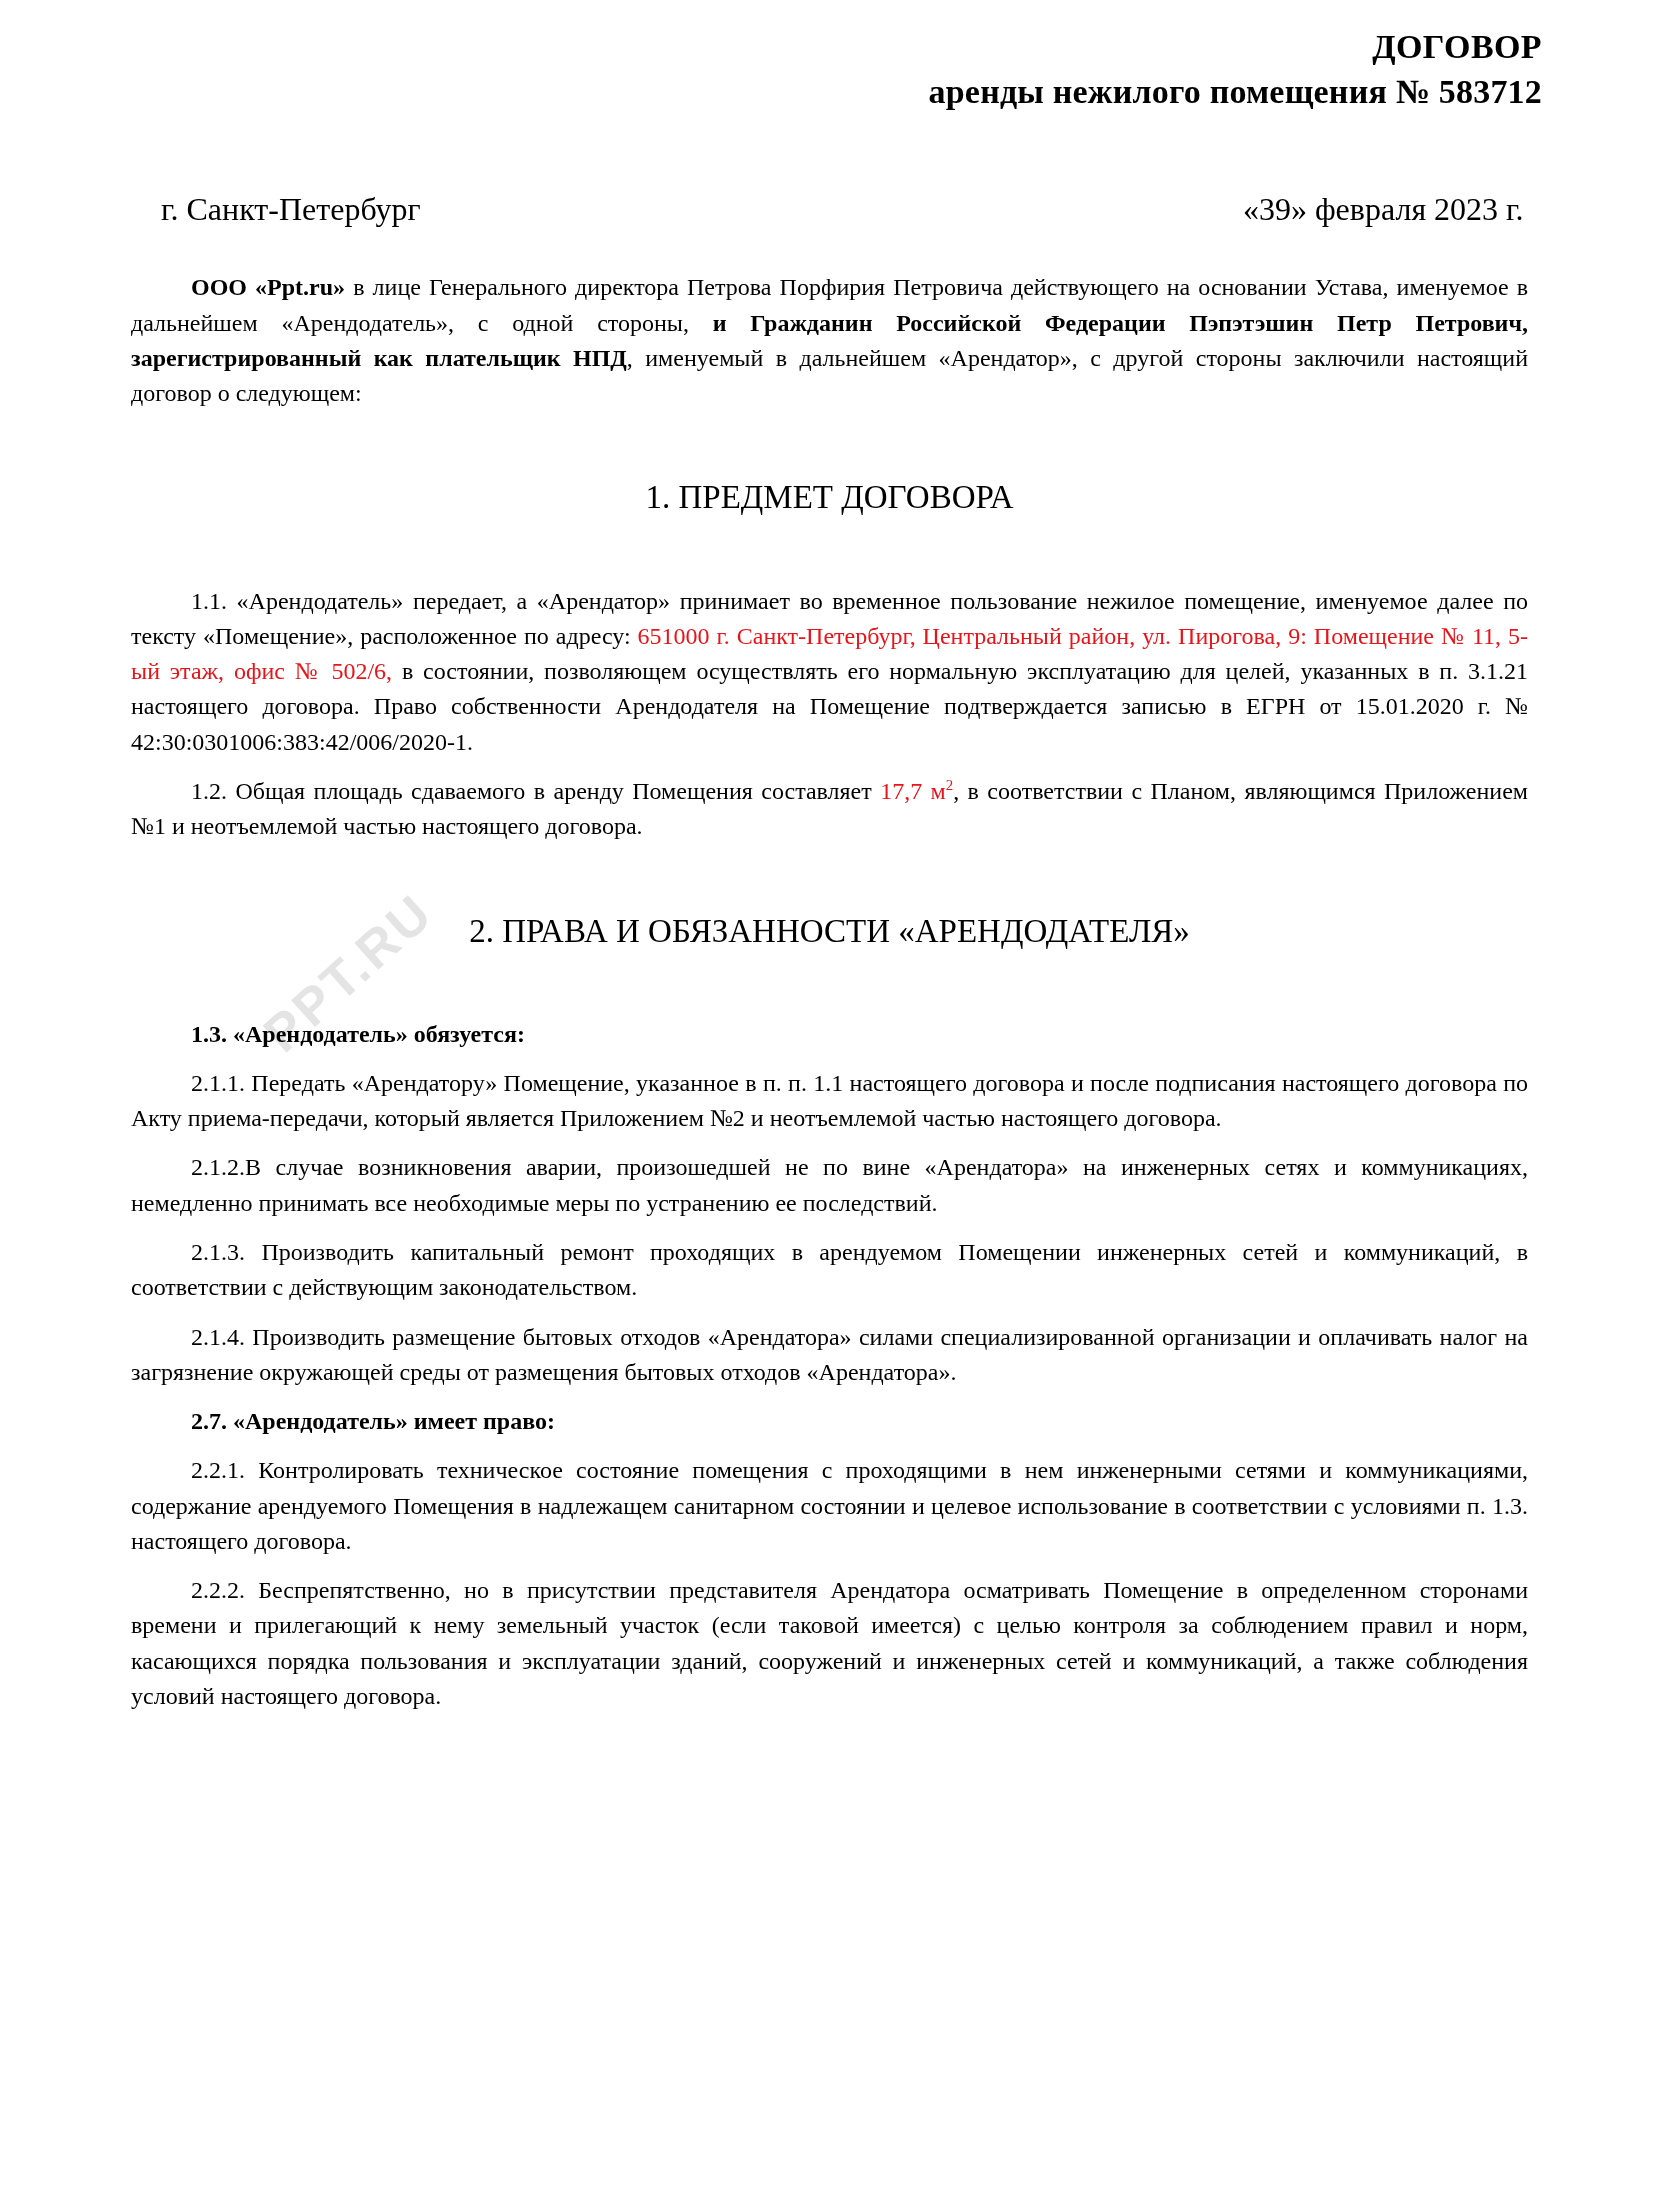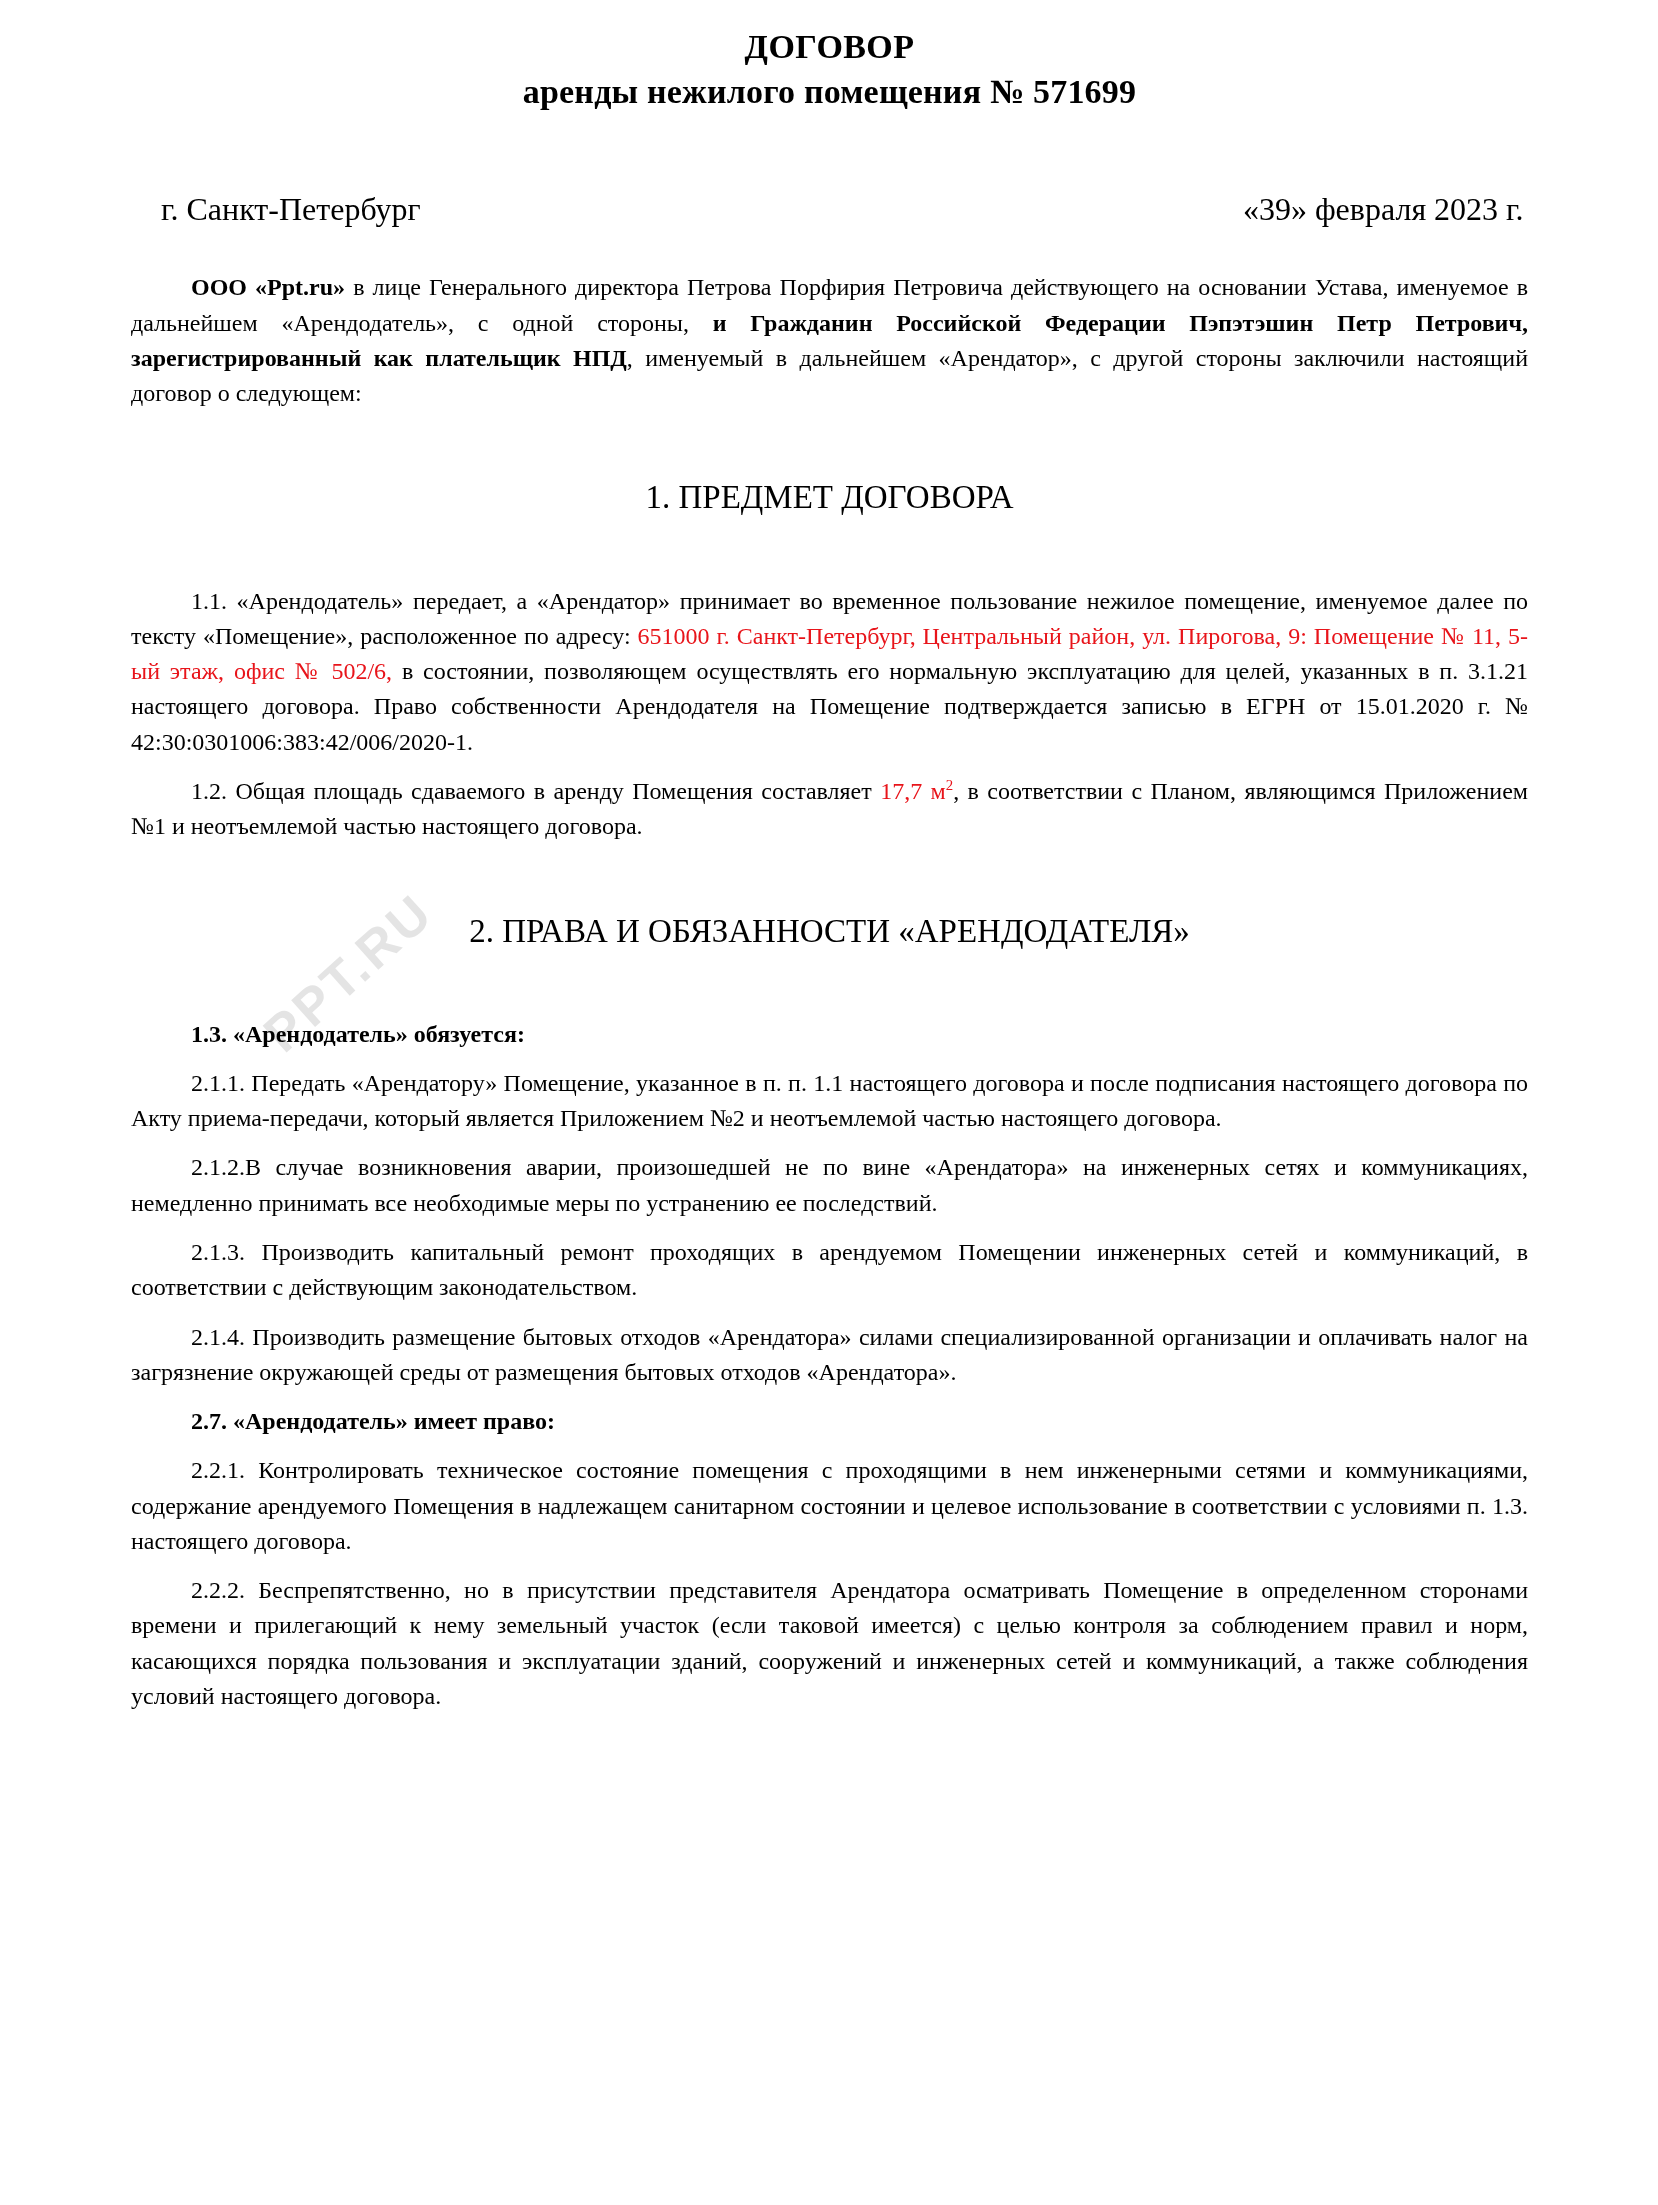--- a/index.html
+++ b/index.html
@@ -34,21 +34,21 @@
     pointer-events: none;
     user-select: none;
     white-space: nowrap;
     z-index: 0;
   }
   .content {
     position: relative;
     z-index: 1;
   }
   .title-block {
-    text-align: center;
+    text-align: right;
     font-weight: 700;
     font-size: 34px;
     line-height: 1.34;
   }
   .title-line1 { letter-spacing: 0.4px; }
   .title-line2 { letter-spacing: 0.2px; }
   .spacer-lg { height: 72px; }
   .spacer-md { height: 49px; }
   .spacer-sm { height: 25px; }
   .place-date {
@@ -86,21 +86,21 @@
 <body>
 
 <div class="page">
 
   <div class="watermark">PPT.RU</div>
 
   <div class="content">
 
     <div class="title-block">
       <div class="title-line1">ДОГОВОР</div>
-      <div class="title-line2">аренды нежилого помещения  № 571699</div>
+      <div class="title-line2">аренды нежилого помещения  № 583712</div>
     </div>
 
     <div class="spacer-lg"></div>
 
     <div class="place-date">
       <span>г. Санкт-Петербург</span>
       <span>«39» февраля 2023 г.</span>
     </div>
 
     <div class="spacer-sm"></div>

